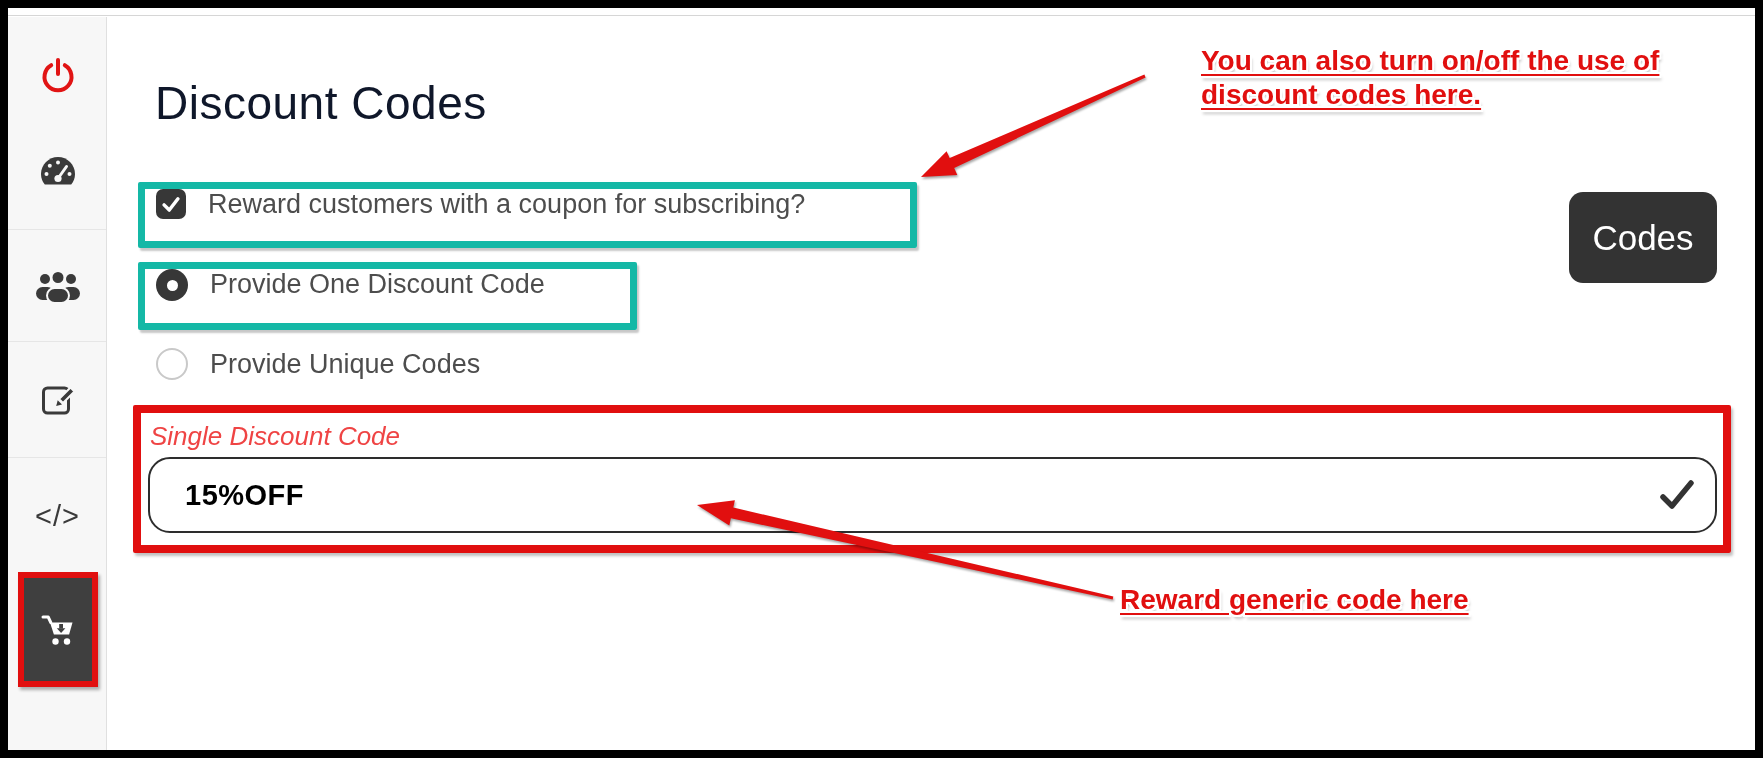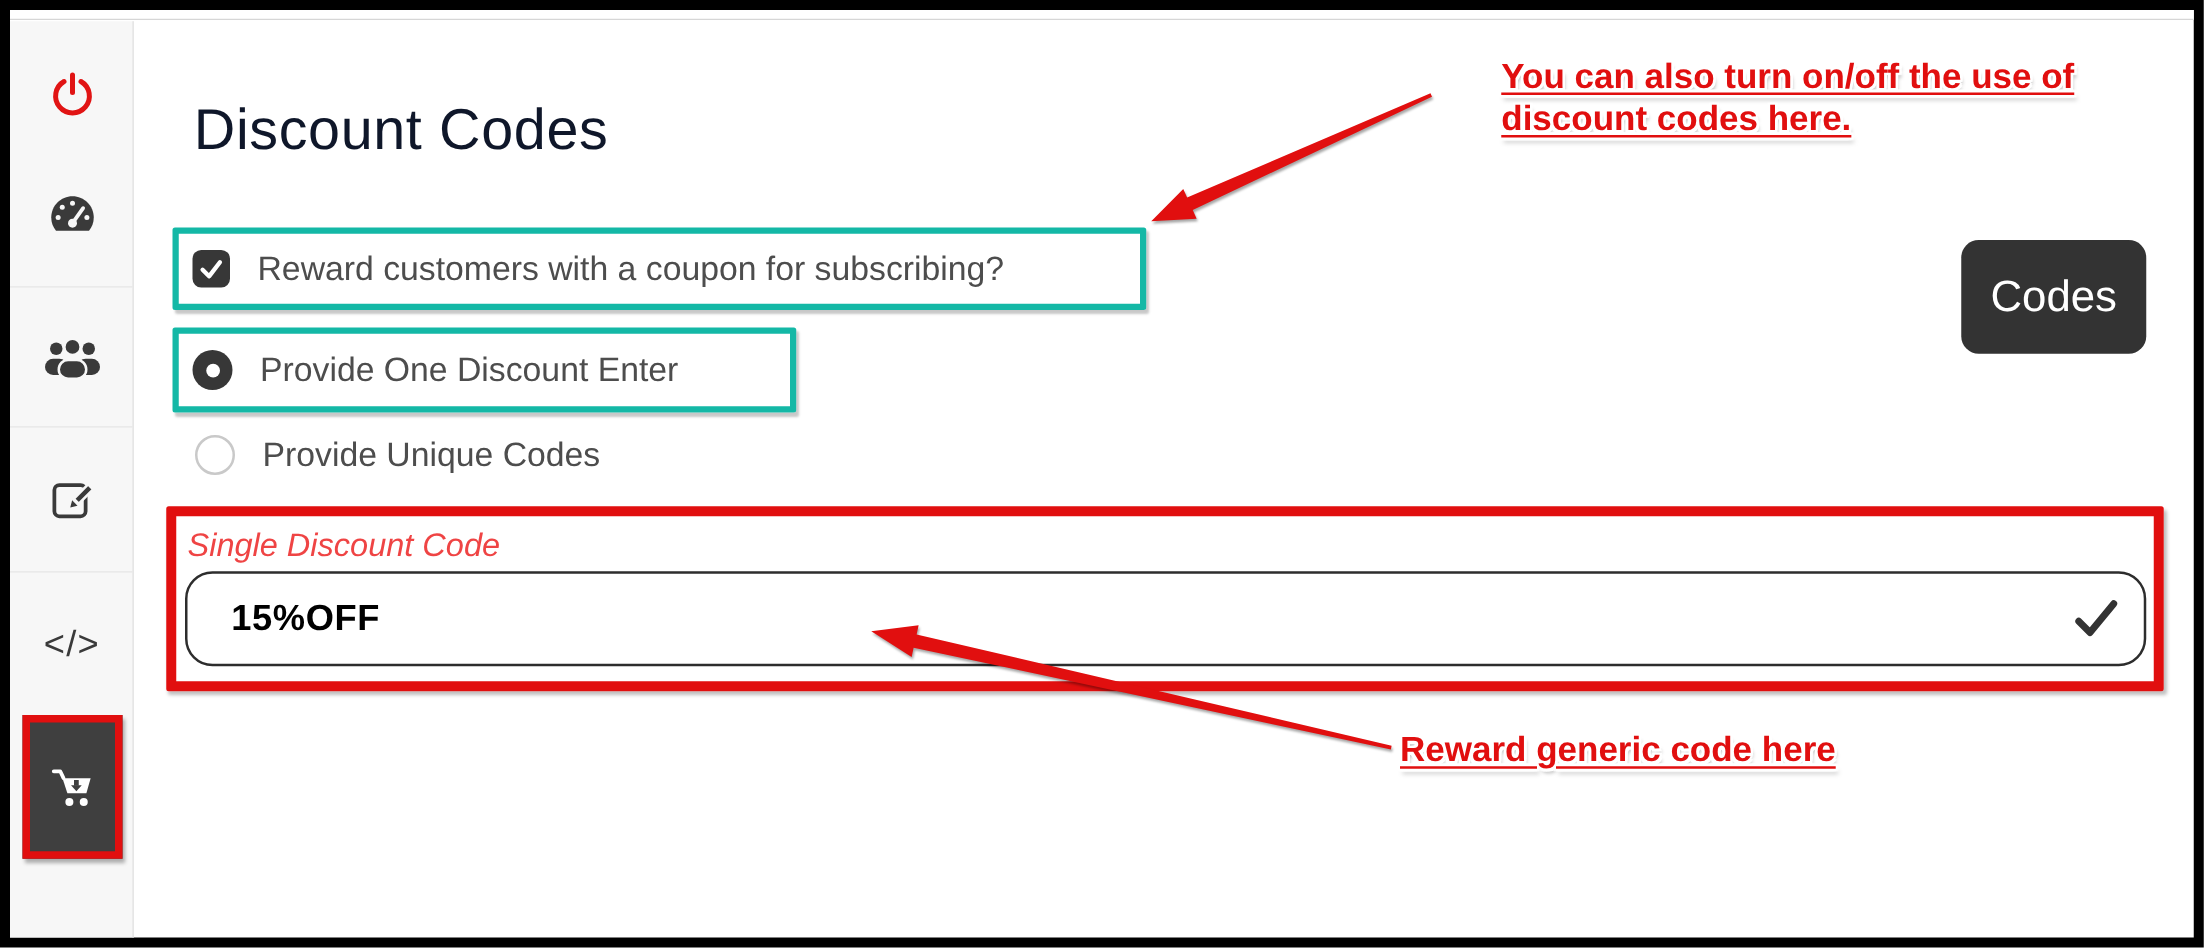--- a/index.html
+++ b/index.html
@@ -43,23 +43,23 @@
     cursor: pointer;
   }
 
   
   .page-title {
     position: absolute; left: 147px; top: 68px;
     font-size: 46px; font-weight: 400; color: #0f172a; letter-spacing: 0.5px;
   }
 
   .red-box {
-    position: absolute; border: 5px solid #14b8a6; border-radius: 2px;
+    position: absolute; border: 7px solid #14b8a6; border-radius: 2px;
     box-shadow: 2px 3px 2px rgba(0,0,0,0.22);
-    display: flex; align-items: center;
+    display: flex; 
   }
   .box-checkbox { left: 130px; top: 174px; width: 779px; height: 66px; padding-left: 11px; }
   .box-radio    { left: 130px; top: 254px; width: 499px; height: 68px; padding-left: 11px; }
 
   .form-label { font-size: 27px; color: #4d4d4d; margin-left: 22px; white-space: nowrap; }
 
   .checkbox {
     width: 30px; height: 30px; background: #373737; border-radius: 7px;
     flex: 0 0 auto; display: flex; align-items: center; justify-content: center;
     cursor: pointer;
@@ -204,21 +204,21 @@
         <polyline points="7,16 13,22 23,9" fill="none" stroke="#fff" stroke-width="4" stroke-linecap="round" stroke-linejoin="round"></polyline>
       </svg>
     </div>
     <span class="form-label">Reward customers with a coupon for subscribing?</span>
   </div>
 
   <div class="red-box box-radio">
     <div class="radio-on">
       <div class="dot"></div>
     </div>
-    <span class="form-label">Provide One Discount Enter</span>
+    <span class="form-label">Provide One Discount Code</span>
   </div>
 
   <div class="row-radio2">
     <div class="radio-off"></div>
     <span class="form-label">Provide Unique Codes</span>
   </div>
 
   <div class="big-red-box">
     <div class="field-label">Single Discount Code</div>
     <input class="code-input" type="text" value="15%OFF" style="">

